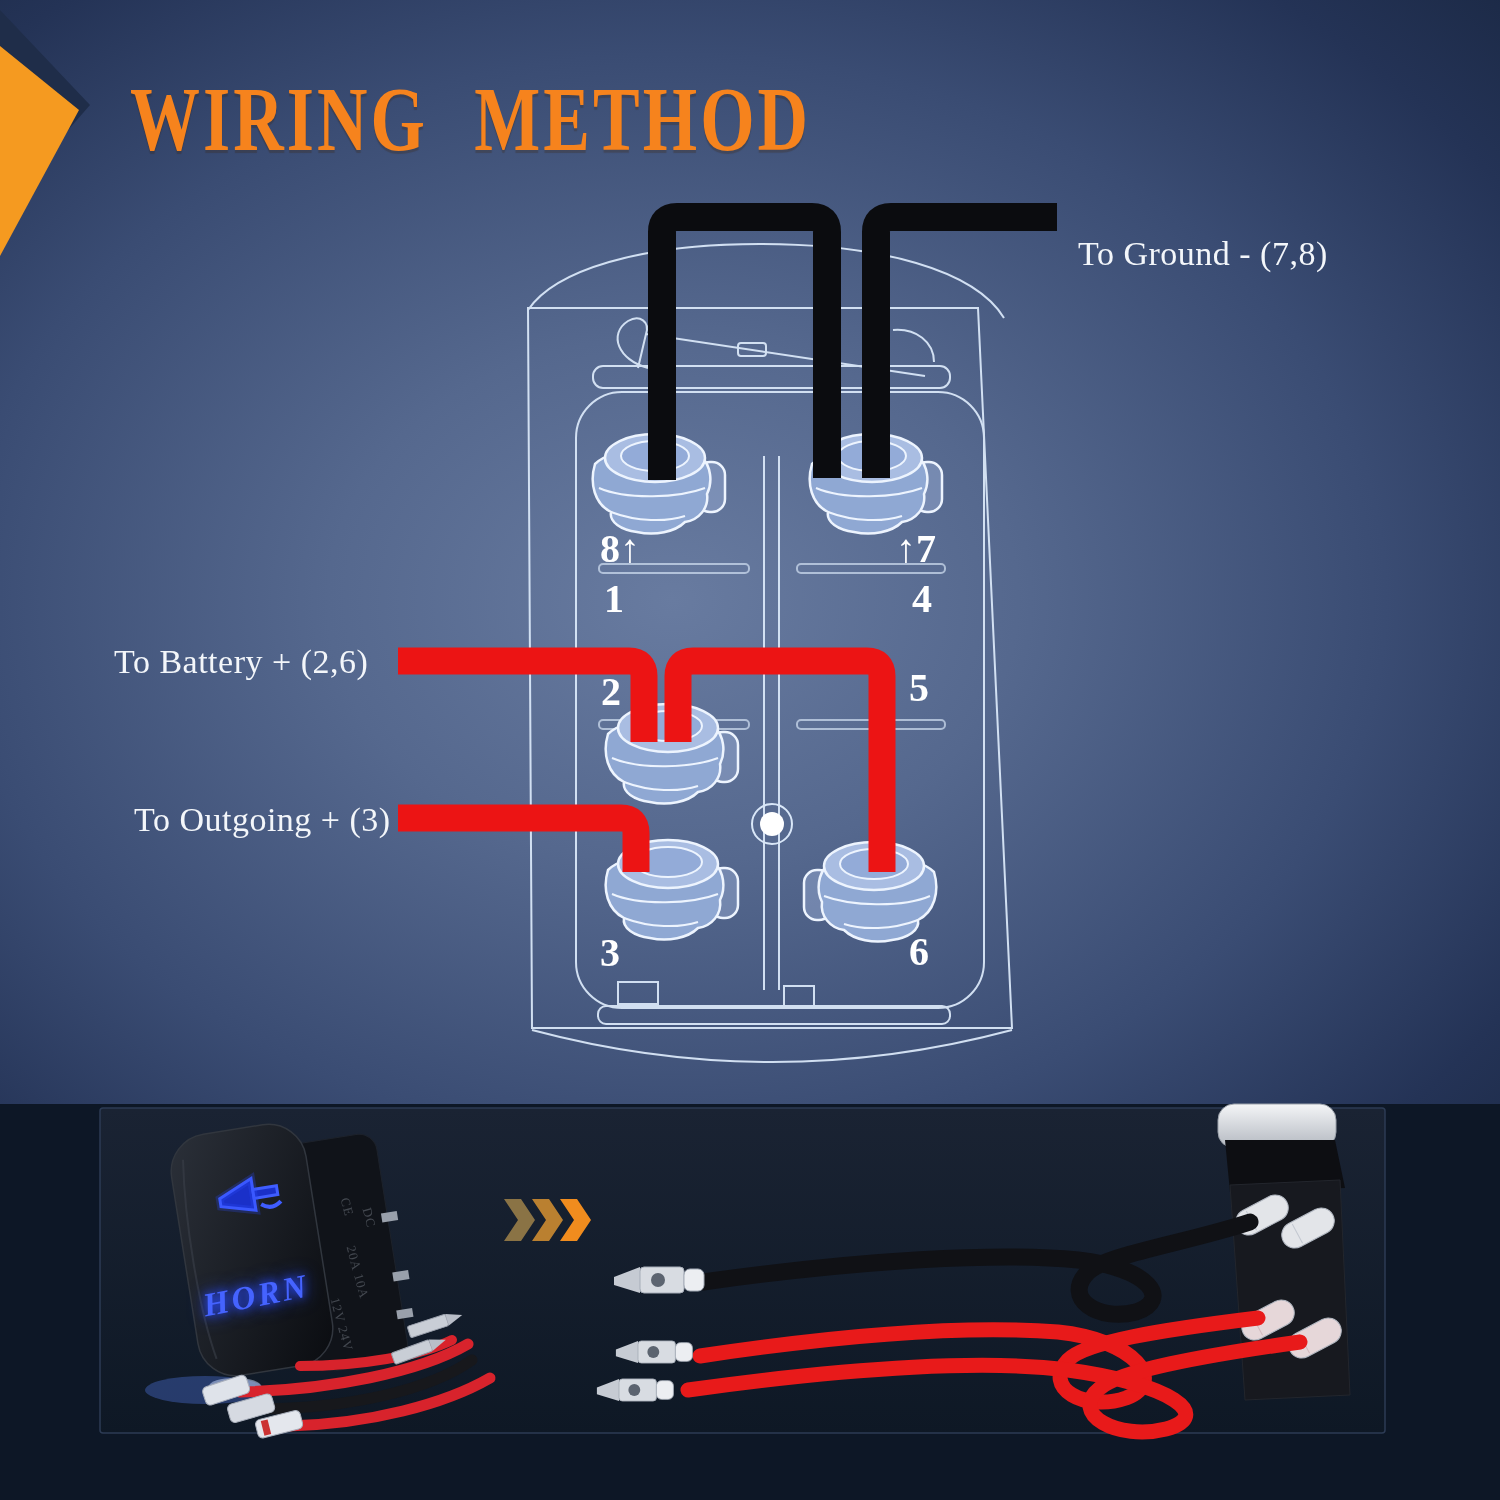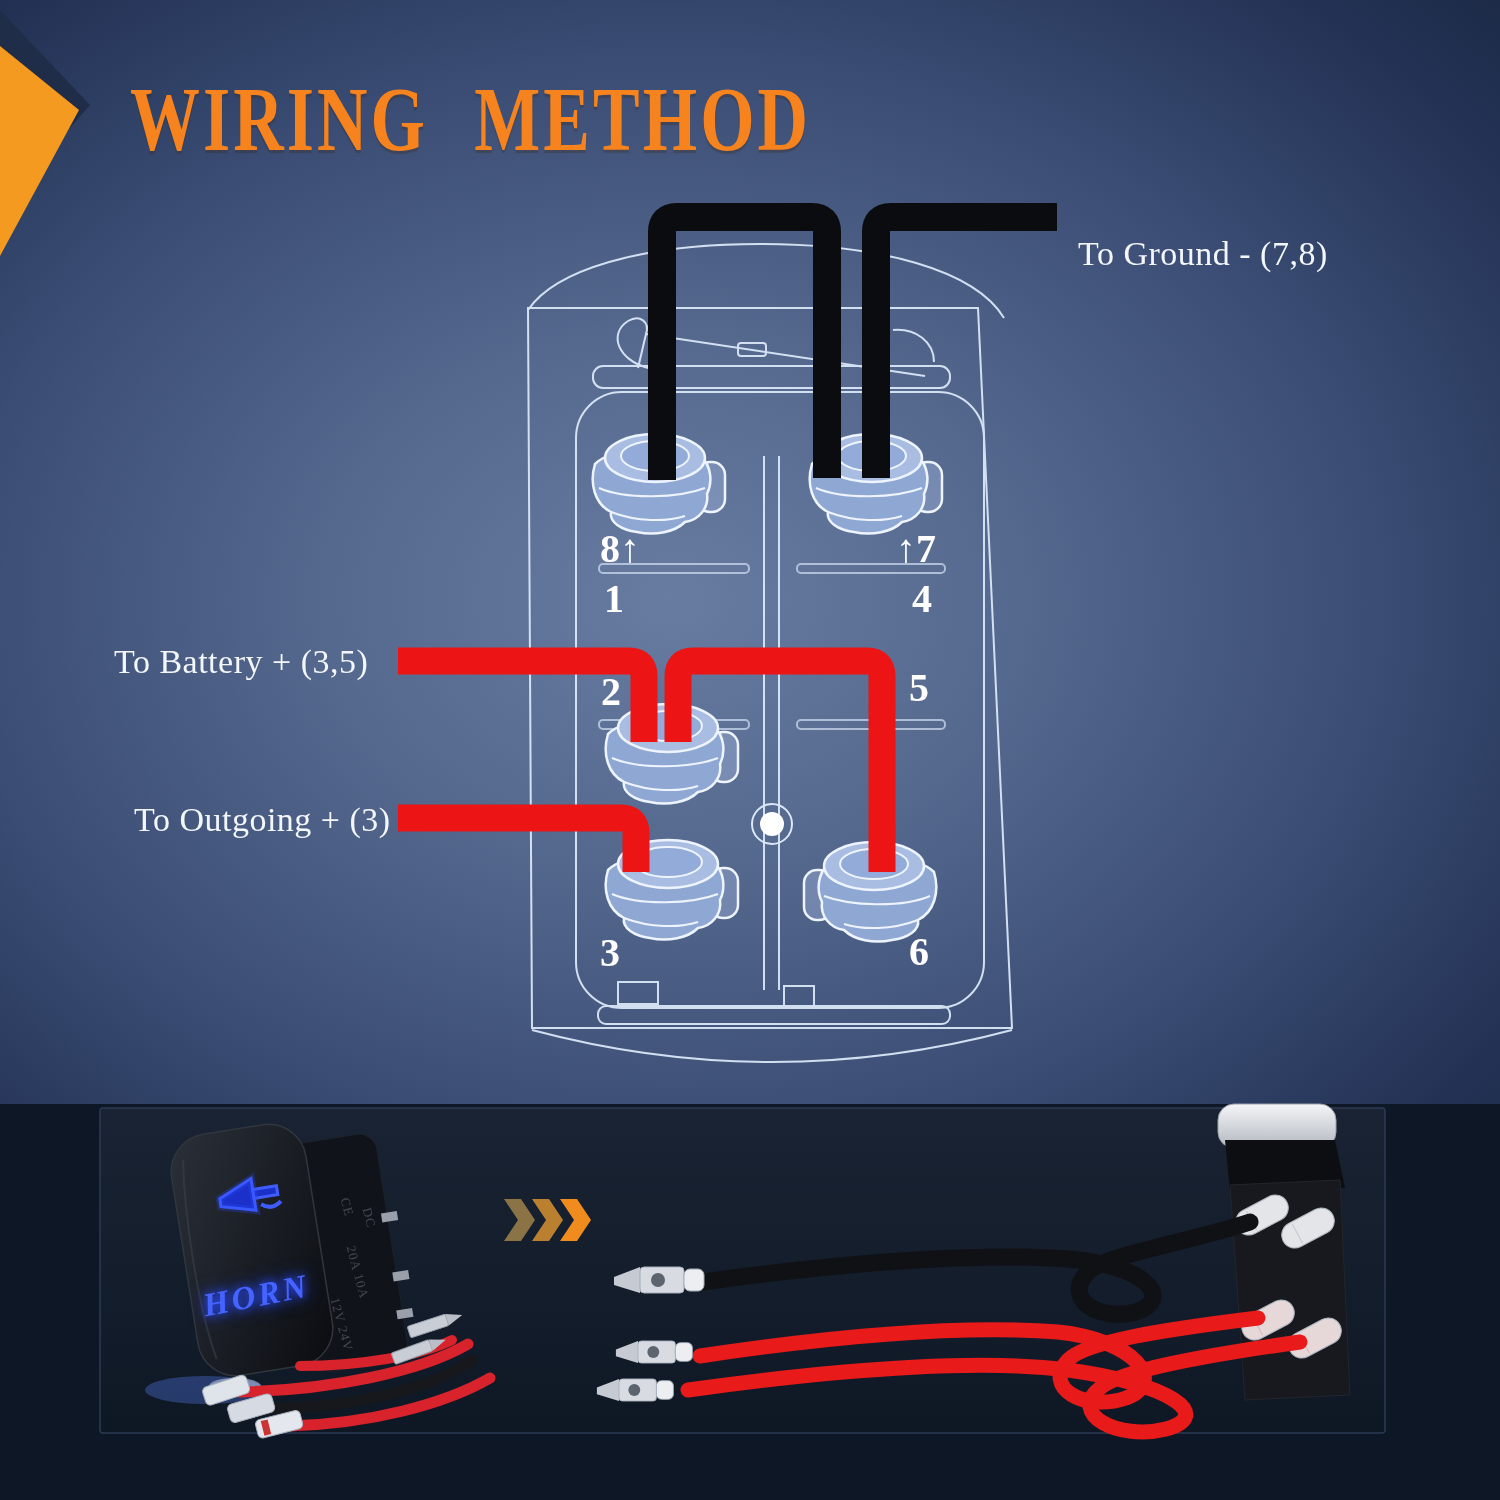--- a/index.html
+++ b/index.html
@@ -225,21 +225,21 @@
         <circle cx="-2" cy="0" r="7" fill="#5c6470"></circle>
         <rect x="24" y="-11" width="20" height="22" rx="6" fill="#eceef2" stroke="#a6adb8"></rect>
       </g>
     </g>
   </g>
 </svg>
 
 <div class="txt title">WIRING METHOD</div>
 
 <div class="txt wire-label ground-label">To Ground - (7,8)</div>
-<div class="txt wire-label battery-label">To Battery + (3,5)</div>
+<div class="txt wire-label battery-label">To Battery + (2,6)</div>
 <div class="txt wire-label outgoing-label">To Outgoing + (3)</div>
 
 <div class="txt term-num t8">8↑</div>
 <div class="txt term-num t7">↑7</div>
 <div class="txt term-num t1">1</div>
 <div class="txt term-num t4">4</div>
 <div class="txt term-num t2">2</div>
 <div class="txt term-num t5">5</div>
 <div class="txt term-num t3">3</div>
 <div class="txt term-num t6">6</div>

